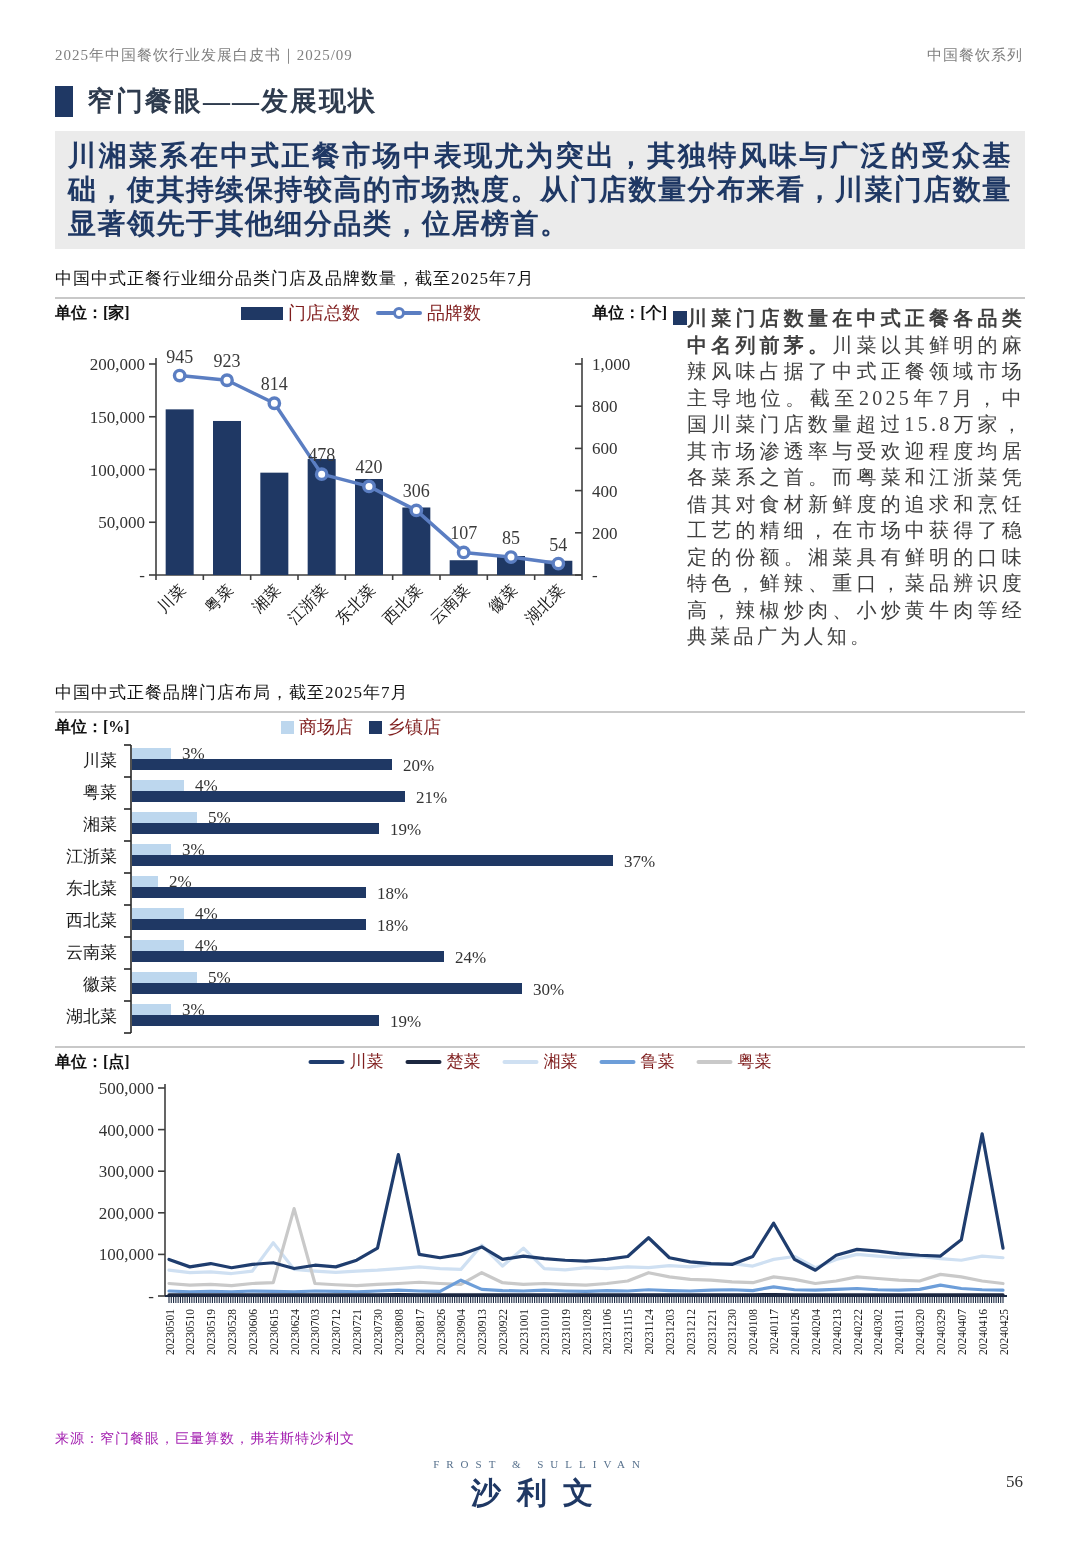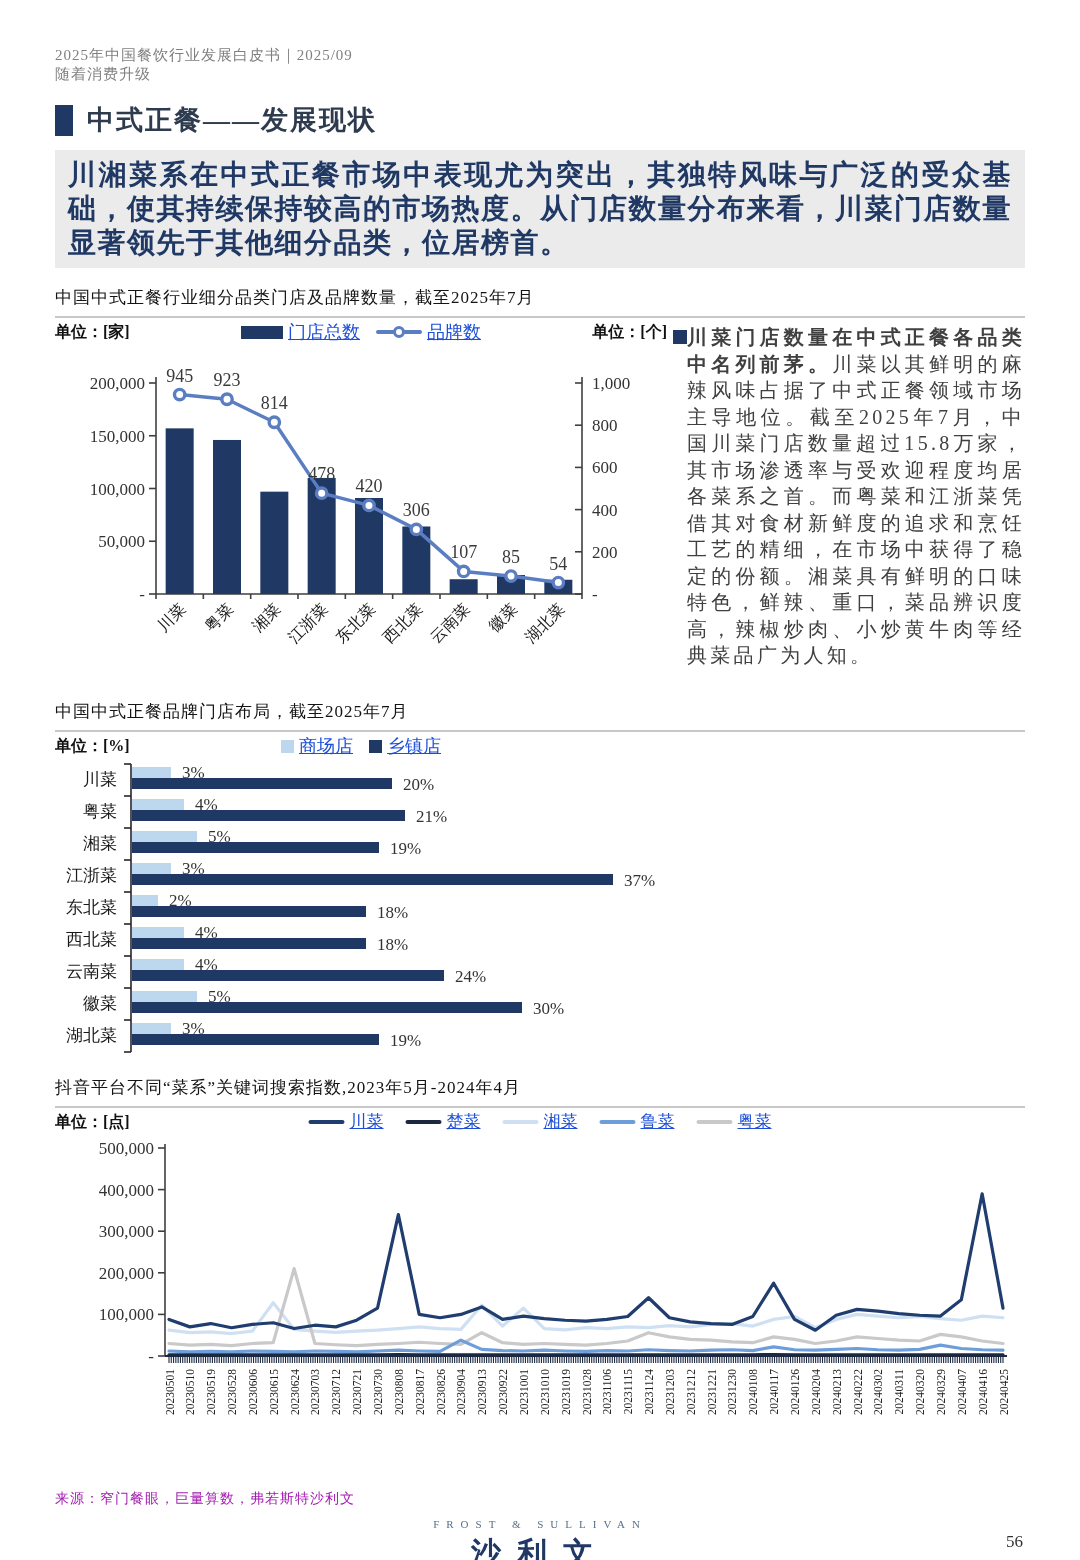--- a/index.html
+++ b/index.html
@@ -1,40 +1,40 @@
 <!DOCTYPE html>
 <html><head>
 <meta charset="utf-8">
 <style>
   html,body{margin:0;padding:0;background:#fff;}
   .page{position:relative;width:1080px;height:1560px;background:#fff;overflow:hidden;
         font-family:"Liberation Serif","DejaVu Serif",serif;color:#1a1a1a;}
   
   .hdr{display:flex;justify-content:space-between;padding:46px 57px 0 55px;
-       font-size:15px;color:#808080;letter-spacing:1px;flex-direction:column;}
+       font-size:15px;color:#808080;letter-spacing:1px;}
   
   .title-row{display:flex;align-items:center;gap:14px;margin:18px 57px 0 55px;}
   .title-sq{width:18px;height:31px;flex:0 0 18px;}
   .page-title{font-size:27px;font-weight:bold;color:#2e3b4e;letter-spacing:2px;}
   
   .highlight{margin:12px 55px 0 55px;background:#ebebeb;padding:8px 13px;
              font-size:28px;font-weight:bold;color:#1f3864;line-height:34px;
              letter-spacing:1.5px;text-align:justify;}
   
   .sec-title{margin:18px 55px 0 55px;font-size:17px;letter-spacing:1px;color:#141414;}
   .divider{margin:7px 55px 0 55px;border-top:2px solid #c8c8c8;height:0;}
   
   .row{display:flex;margin:0 55px;align-items:flex-start;}
   .chart-col{width:612px;flex:0 0 612px;}
   .text-col{flex:1;padding:6px 0 0 6px;}
   .chart-head{position:relative;height:30px;}
   .unit{position:absolute;left:0;top:4px;font-weight:bold;font-size:16px;color:#111;}
   .unit-right{position:absolute;right:0;top:4px;font-weight:bold;font-size:16px;color:#111;}
   .legend{position:absolute;left:50%;transform:translateX(-50%);top:2px;display:flex;
-          align-items:flex-start;gap:16px;font-size:18px;white-space:nowrap;color:#1d4ed8;text-decoration:underline;}
+          align-items:flex-start;gap:16px;font-size:18px;white-space:nowrap;color:#7f1d1d;}
   .legend .item{display:flex;align-items:center;gap:5px;}
   .sw-bar{display:inline-block;width:42px;height:13px;}
   .sw-sq{display:inline-block;width:13px;height:13px;}
   .sw-line{position:relative;display:inline-block;width:46px;height:14px;}
   .sw-line-bar{position:absolute;left:0;top:5px;width:46px;height:4px;border-radius:2px;}
   .sw-line-dot{position:absolute;left:17px;top:1px;width:6px;height:6px;border-radius:50%;
                background:#fff;border:3px solid #5b7ec2;}
   .sw-line3{display:inline-block;width:36px;height:4px;border-radius:2px;}
   .legend3{gap:22px;font-size:17px;}
   
@@ -50,26 +50,26 @@
   .brand-name{font-size:30px;font-weight:bold;color:#1f3864;letter-spacing:16px;margin-top:3px;}
   .pageno{position:absolute;right:57px;top:14px;font-size:17px;color:#333;}
 </style>
 </head>
 <body>
 
 <div class="page">
 
   <div class="hdr">
     <span>2025年中国餐饮行业发展白皮书｜2025/09</span>
-    <span>随着消费升级</span>
+    <span>中国餐饮系列</span>
   </div>
 
   <div class="title-row">
     <span class="title-sq" style="background: rgb(31, 56, 100);"></span>
-    <span class="page-title">中式正餐——发展现状</span>
+    <span class="page-title">窄门餐眼——发展现状</span>
   </div>
 
   <div class="highlight">川湘菜系在中式正餐市场中表现尤为突出，其独特风味与广泛的受众基础，使其持续保持较高的市场热度。从门店数量分布来看，川菜门店数量显著领先于其他细分品类，位居榜首。</div>
 
   <div class="sec-title">中国中式正餐行业细分品类门店及品牌数量，截至2025年7月</div>
   <div class="divider"></div>
   <div class="row">
     <div class="chart-col">
       <div class="chart-head">
         <span class="unit">单位：[家]</span>
@@ -242,21 +242,20 @@
           <text x="478" y="252" fill="#333" font-size="17">30%</text>
           <text x="62" y="279" fill="#1a1a1a" text-anchor="end" font-size="17">湖北菜</text>
           <rect x="77" y="261" width="39" height="11" fill="#bdd7ee"></rect>
           <rect x="77" y="272" width="247" height="11" fill="#1f3864"></rect>
           <text x="127" y="272" fill="#333" font-size="17">3%</text>
           <text x="335" y="284" fill="#333" font-size="17">19%</text>
         </svg>
     </div>
   </div>
 
-  <div class="sec-title">抖音平台不同“菜系”关键词搜索指数,2023年5月-2024年4月</div>
   <div class="divider"></div>
   <div class="row">
     <div style="width:970px;">
       <div class="chart-head">
         <span class="unit">单位：[点]</span>
         <span class="legend legend3" id="legend3">
           <span class="item">
               <span class="sw-line3" style="background: rgb(31, 61, 110);"></span>
               <span>川菜</span>
             </span>

